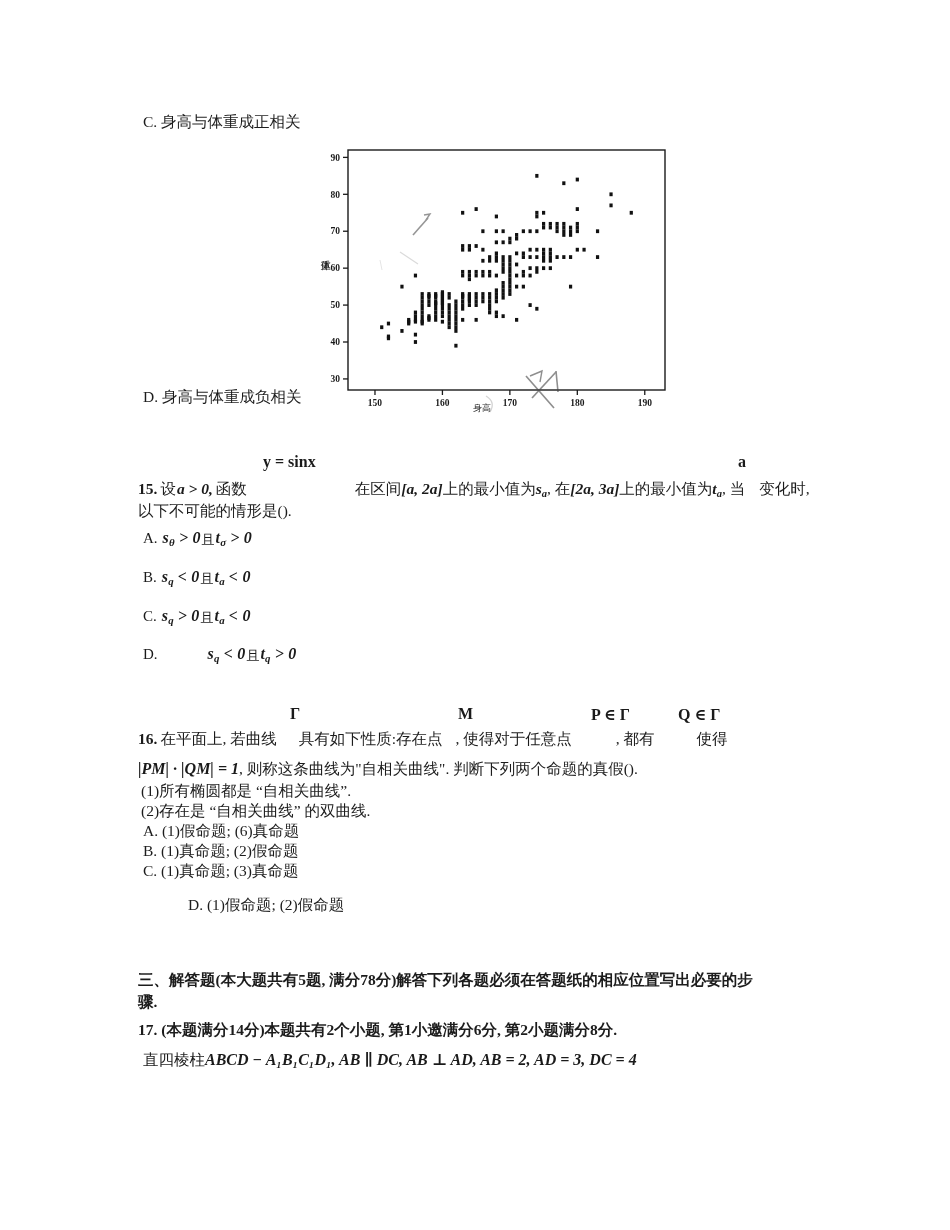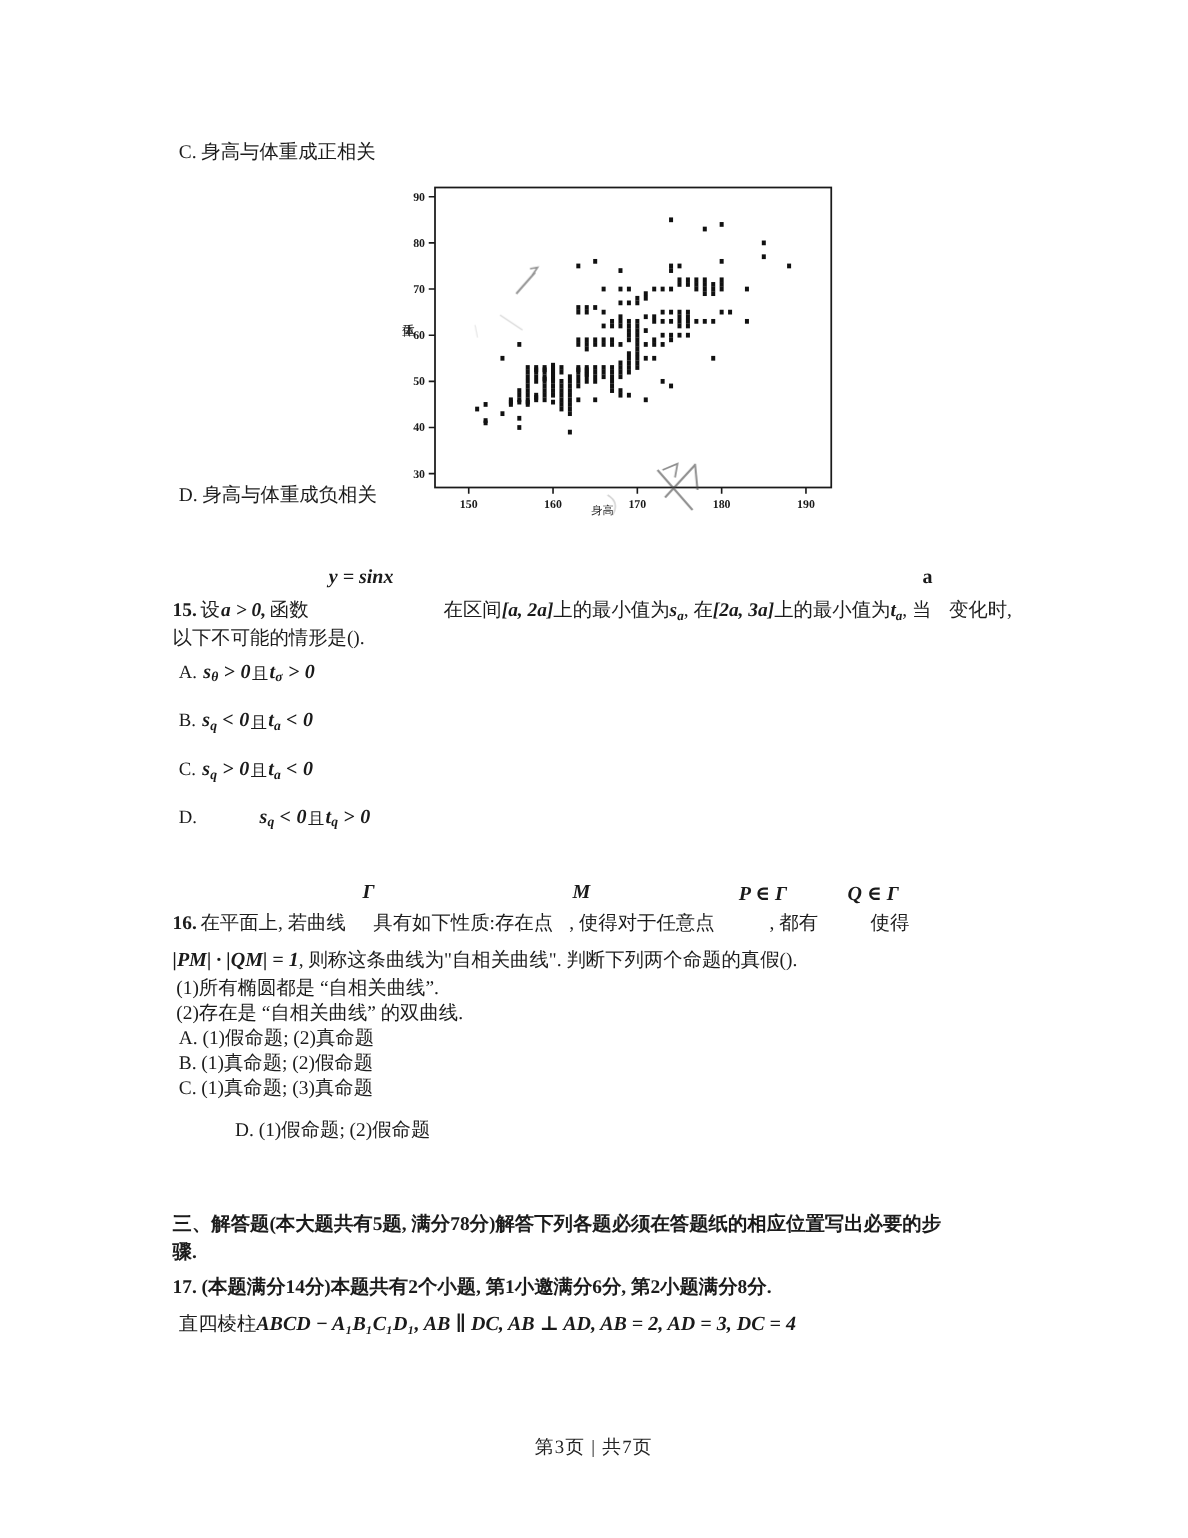--- a/index.html
+++ b/index.html
@@ -92,21 +92,20 @@
     text-align: center;
     font-family: "Liberation Serif", "DejaVu Serif", serif;
     font-size: 15px;
     color: #242424;
     letter-spacing: 1px;
   }
 
   .sup-tag {
     position: absolute;
     font-family: "Liberation Serif", "DejaVu Serif", serif;
-    font-style: italic;
     font-weight: bold;
     font-size: 16px;
     white-space: nowrap;
   }
   .sup-tag.upr { font-style: normal; }
 </style>
 </head>
 <body>
 
 <div class="page">
@@ -442,30 +441,29 @@
 
     <div style="position:absolute; left:0; top:22px; white-space:nowrap;">
       <span class="cn cn-b">16.</span><span class="cn" style="padding-left:3px;">在平面上, 若曲线</span><span style="display:inline-block; width:22px;"></span><span class="cn">具有如下性质:存在点</span><span style="display:inline-block; width:13px;"></span><span class="cn">, 使得对于任意点</span><span style="display:inline-block; width:44px;"></span><span class="cn">, 都有</span><span style="display:inline-block; width:42px;"></span><span class="cn">使得</span>
     </div>
 
     <div style="position:absolute; left:0; top:52px; white-space:nowrap;">
       <span class="math" style="font-size:16px;">|PM| · |QM| = 1</span><span class="cn">, 则称这条曲线为"自相关曲线". 判断下列两个命题的真假().</span>
     </div>
     <div class="cn" style="position:absolute; left:3px; top:74px;">(1)所有椭圆都是 “自相关曲线”.</div>
     <div class="cn" style="position:absolute; left:3px; top:94px;">(2)存在是 “自相关曲线” 的双曲线.</div>
-    <div class="cn" style="position:absolute; left:5px; top:114px;">A. (1)假命题;  (2)真命题</div>
+    <div class="cn" style="position:absolute; left:5px; top:114px;">A. (1)假命题;  (6)真命题</div>
     <div class="cn" style="position:absolute; left:5px; top:134px;">B. (1)真命题;  (2)假命题</div>
     <div class="cn" style="position:absolute; left:5px; top:154px;">C. (1)真命题;  (3)真命题</div>
     <div class="cn" style="position:absolute; left:5px; top:188px;margin-left:45px;">D. (1)假命题;  (2)假命题</div>
   </div>
 
   <div class="blk" style="left:138px; top:968px; width:700px;">
     <div class="cn cn-b" style="position:absolute; left:0; top:0;text-align:right;">三、解答题(本大题共有5题, 满分78分)解答下列各题必须在答题纸的相应位置写出必要的步</div>
     <div class="cn cn-b" style="position:absolute; left:0; top:22px;">骤.</div>
     <div class="cn cn-b" style="position:absolute; left:0; top:50px;">17. (本题满分14分)本题共有2个小题, 第1小邀满分6分, 第2小题满分8分.</div>
     <div style="position:absolute; left:5px; top:80px; white-space:nowrap;">
       <span class="cn">直四棱柱</span><span class="math" style="font-size:16px;">ABCD − A₁B₁C₁D₁, AB ∥ DC, AB ⊥ AD, AB = 2, AD = 3, DC = 4</span>
     </div>
   </div>
 
-  <div class="footer">第3页 | 共7页</div>
 
 </div>
 
 </body></html>

